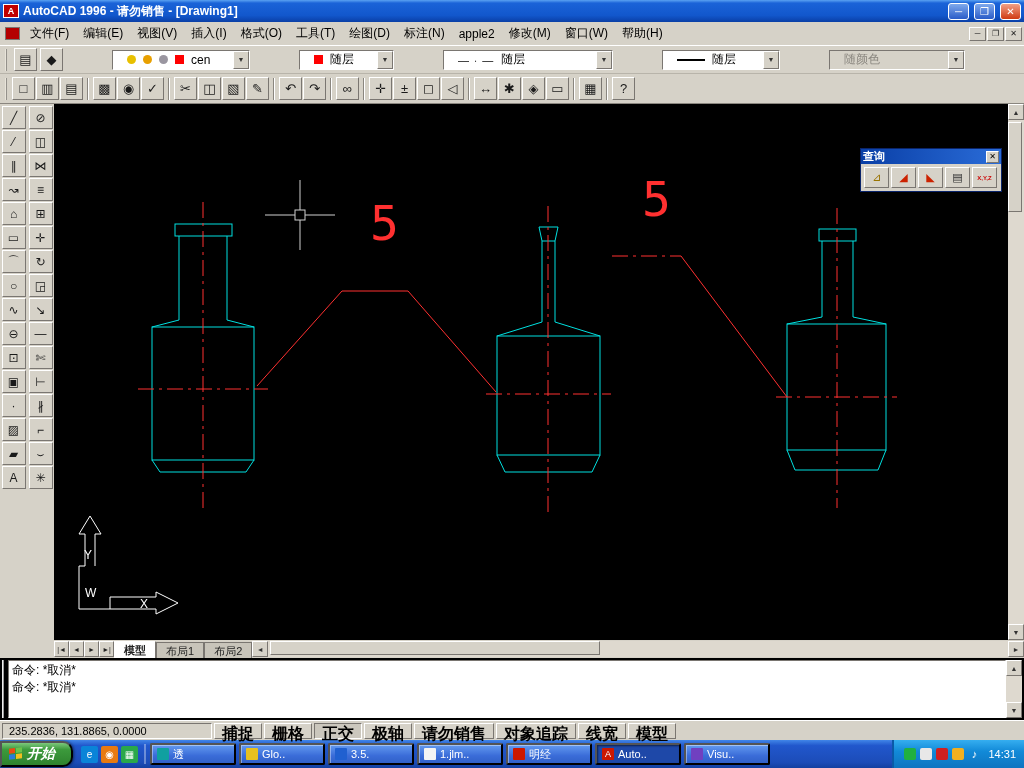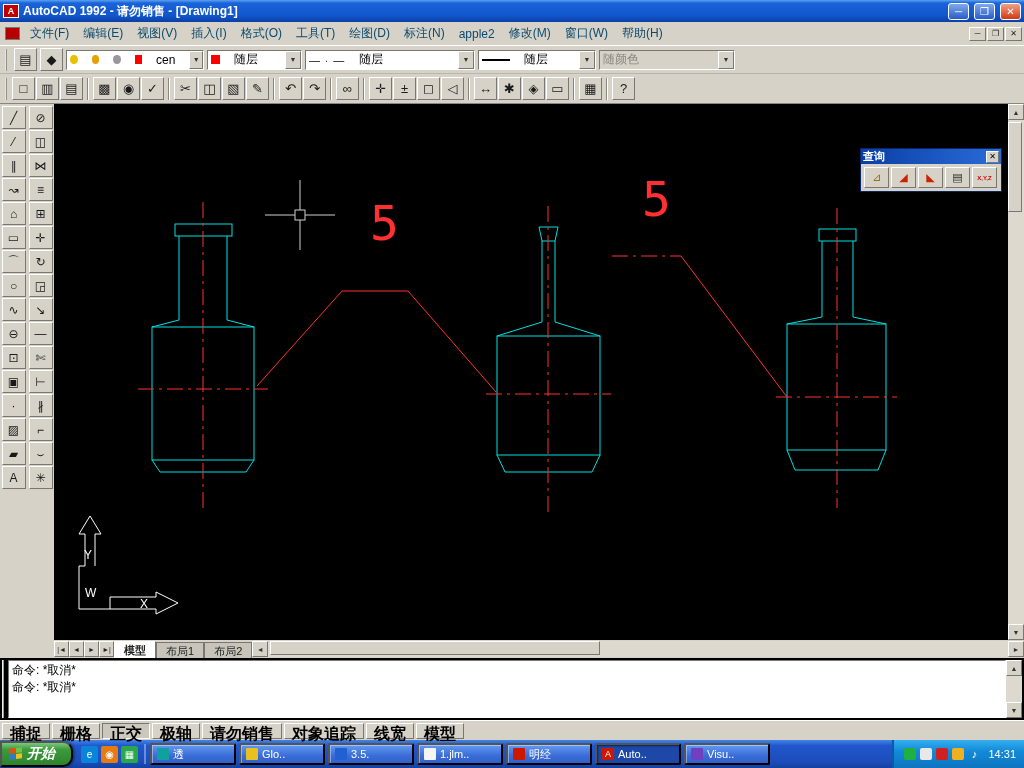--- a/index.html
+++ b/index.html
@@ -12,35 +12,35 @@
     background:linear-gradient(180deg,#5aa2f2 0%,#1a63d8 14%,#1257cc 70%,#0a3fa6 100%); color:#fff; }
   .titlebar .app-icon { width:16px; height:14px; background:#c00000; border:1px solid #fff;
     color:#fff; font-size:9px; line-height:12px; text-align:center; font-weight:bold; }
   .titlebar .title { font-weight:bold; font-size:12px; flex:1; white-space:nowrap; overflow:hidden; }
   .win-btn { width:21px; height:17px; border:1px solid #fff; border-radius:3px; color:#fff;
     font-size:10px; line-height:15px; text-align:center; margin-left:1px; }
   .wb-blue { background:linear-gradient(#7fa9ec,#2a5cc8); }
   .wb-red  { background:linear-gradient(#f0a086,#d03a12); }
 
   .menubar { height:24px; display:flex; align-items:center; background:#d6d2c8; border-bottom:1px solid #fff; padding:0 2px; }
-  .menu-item { padding:13px 7px; color:#0c4a6e; white-space:nowrap; }
+  .menu-item { padding:13px 7px; color:#000000; white-space:nowrap; }
   .mdi-icon { width:15px;height:13px;background:#b40000;border:1px solid #7a7671;margin:0 3px; }
   .mdi-controls { margin-left:auto; display:flex; gap:1px; }
   .mdi-btn { width:17px;height:14px; background:#d6d2c8; border:1px solid; border-color:#fff #7a7671 #7a7671 #fff;
     font-size:8px; line-height:12px; text-align:center; color:#222; }
   .toolbar { display:flex; align-items:center; background:#d6d2c8; padding:2px 3px; }
   .props-row { height:28px; border-bottom:1px solid #b8b4aa; gap:3px; }
   .std-row { height:30px; border-bottom:1px solid #8a867f; gap:1px; }
   .tbtn { width:23px; height:23px; display:flex; align-items:center; justify-content:center;
     font-size:13px; color:#1a1a1a; background:#d6d2c8; border:1px solid; border-color:#fff #7a7671 #7a7671 #fff; padding:0; }
   .sep { width:0; height:22px; border-left:1px solid #8a867f; border-right:1px solid #fff; margin:0 3px; }
   .grip { width:4px; height:22px; border-left:2px ridge #e8e4da; margin:0 2px; }
 
   .combo { height:20px; background:#fff; border:1px solid; border-color:#7a7671 #fff #fff #7a7671;
-    display:flex; align-items:center; padding-left:3px; gap:14px; font-size:12px; color:#000; }
+    display:flex; align-items:center; padding-left:14px; gap:7px; font-size:12px; color:#000;margin-left:46px; }
   .combo .arrow { margin-left:auto; width:16px; height:18px; background:#d6d2c8; border:1px solid;
     border-color:#fff #7a7671 #7a7671 #fff; font-size:7px; color:#333; display:flex; align-items:center; justify-content:center; }
   .combo.disabled { background:#d6d2c8; color:#8a867f; }
   .dot { width:9px; height:9px; border-radius:50%; display:inline-block; }
   .chip { width:9px; height:9px; display:inline-block; }
   .lt-sample { letter-spacing:1px; font-size:11px; }
   .lw-sample { width:28px; height:2px; background:#000; display:inline-block; }
 
   
   .main { display:flex; height:554px; background:#d6d2c8; }
@@ -119,21 +119,21 @@
     background:linear-gradient(180deg,#35aef0 0%,#128ad8 40%,#0e74c0 100%); border-left:2px solid #0a5aa8; color:#fff; }
   .tray-ico { width:12px; height:12px; border-radius:2px; font-size:9px; line-height:12px; text-align:center; color:#fff; }
   .tr1{background:#20b040;} .tr2{background:#e8e8e8;color:#1448a0;} .tr3{background:#d02020;} .tr4{background:#f0b020;} .tr5{background:transparent;font-size:11px;}
   .clock { font-size:11px; margin-left:4px; }
 </style>
 </head>
 <body>
 
 <div class="titlebar">
   <span class="app-icon">A</span>
-  <span class="title">AutoCAD 1992 - 请勿销售 - [Drawing1]</span>
+  <span class="title">AutoCAD 1996 - 请勿销售 - [Drawing1]</span>
   <button class="win-btn wb-blue">─</button>
   <button class="win-btn wb-blue">❐</button>
   <button class="win-btn wb-red">✕</button>
 </div>
 
 <div class="menubar">
   <span class="mdi-icon"></span>
   <span class="menu-item">文件(F)</span>
   <span class="menu-item">编辑(E)</span>
   <span class="menu-item">视图(V)</span>
@@ -381,20 +381,21 @@
     <div>命令: *取消*</div>
   </div>
   <div class="cmd-scroll">
     <button class="sb-btn">▲</button>
     <div class="sb-track"></div>
     <button class="sb-btn">▼</button>
   </div>
 </div>
 
 <div class="statusbar">
+  <span class="coords">235.2836, 131.8865, 0.0000</span>
   <button class="toggle">捕捉</button>
   <button class="toggle">栅格</button>
   <button class="toggle active">正交</button>
   <button class="toggle">极轴</button>
   <button class="toggle">请勿销售</button>
   <button class="toggle">对象追踪</button>
   <button class="toggle">线宽</button>
   <button class="toggle">模型</button>
 </div>
 

